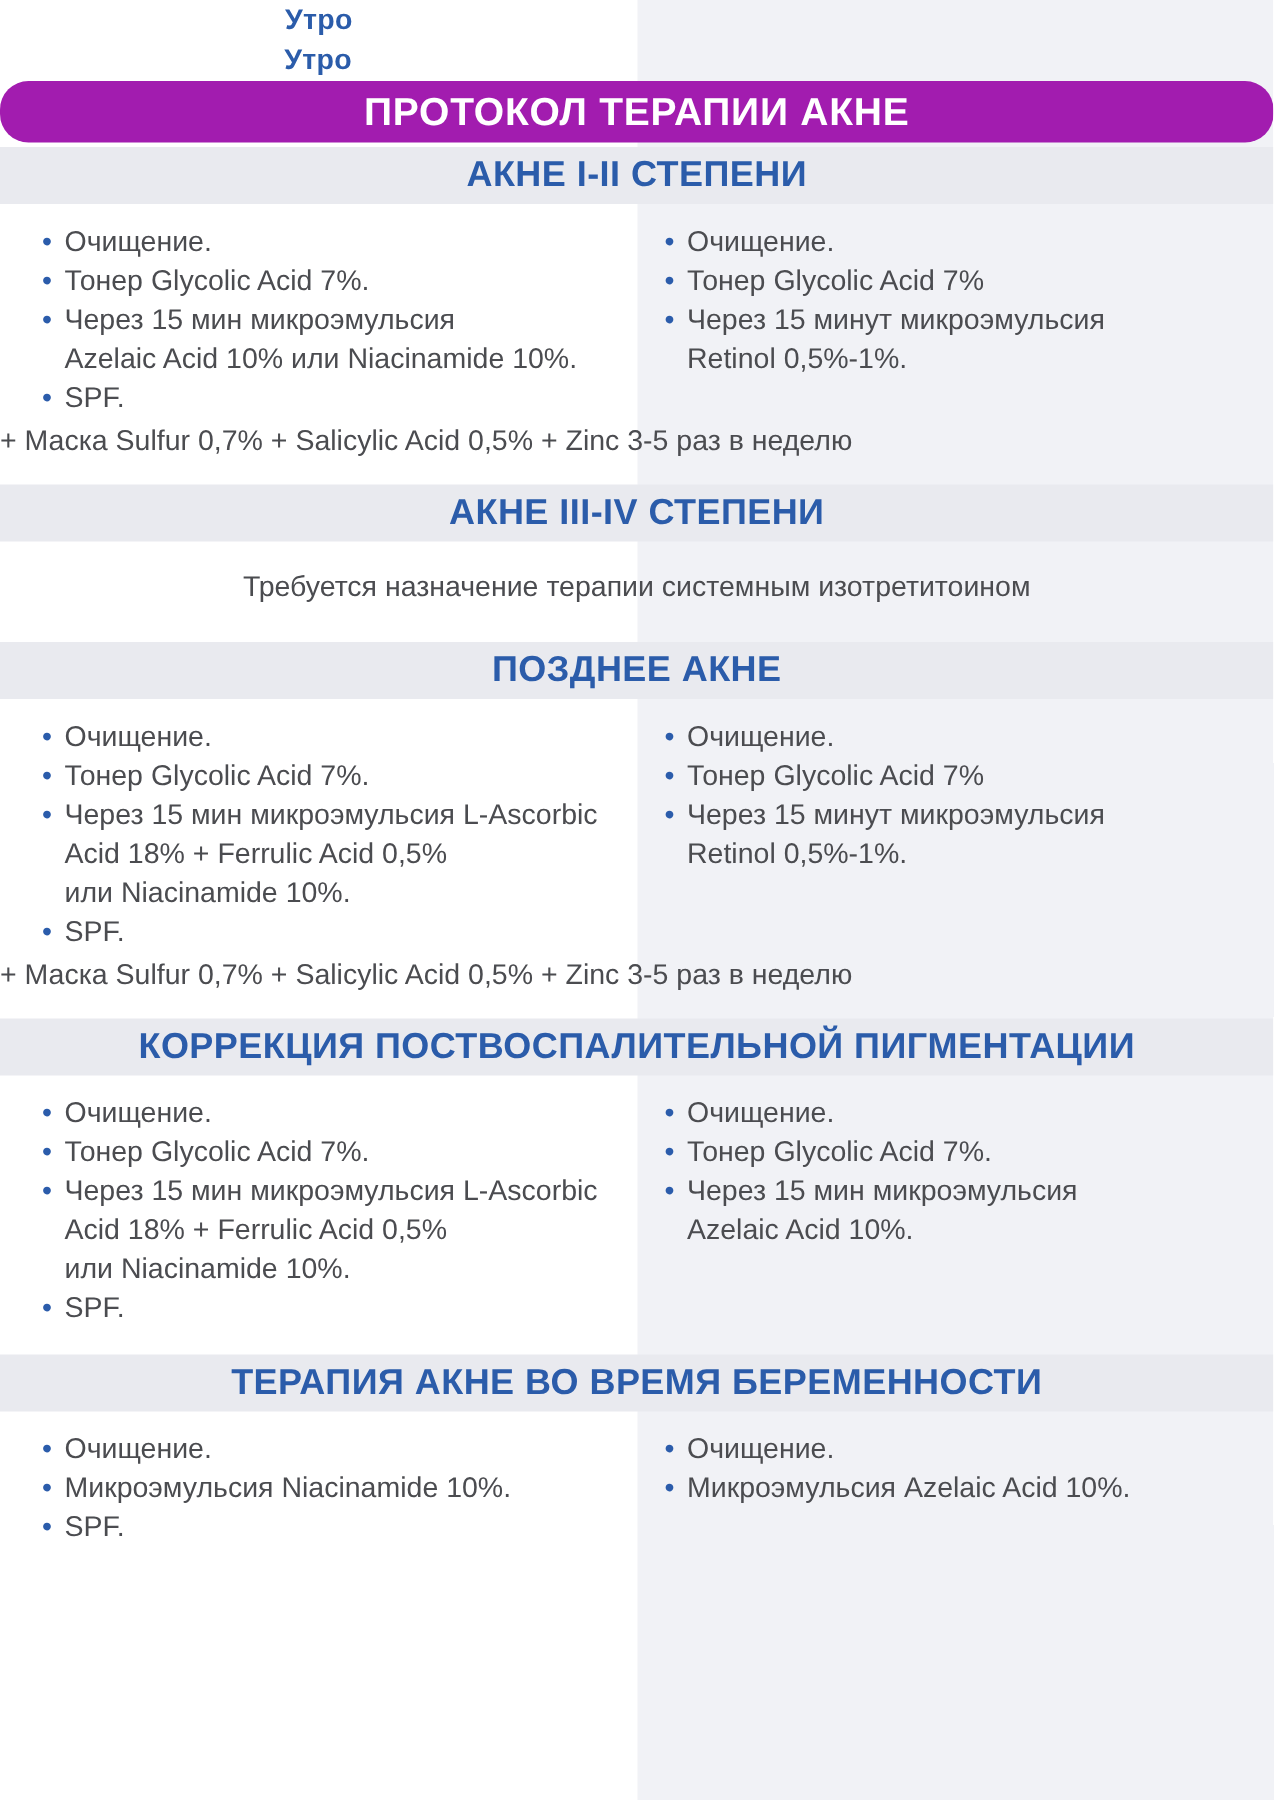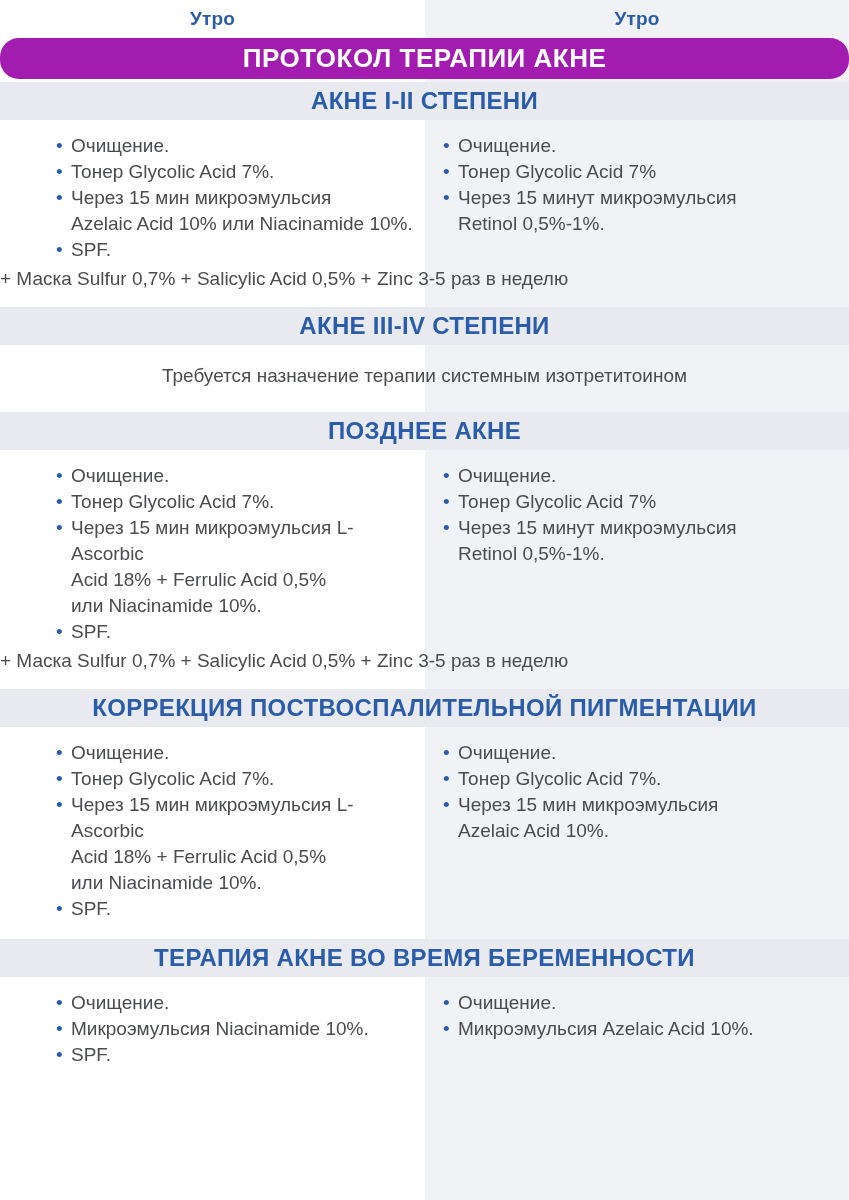--- a/index.html
+++ b/index.html
@@ -17,21 +17,21 @@
   }
   
   .evening-bg {
     position: absolute;
     left: 425px; top: 0;
     width: 424px; height: 1200px;
     background: #f1f2f6;
   }
   .content { position: relative; z-index: 1; }
 
-  .col-headers { display: flex; height: 38px; }
+  .col-headers { display: flex; height: 54px; flex-direction: column; }
   .col-head {
     width: 425px; height: 38px;
     display: flex; align-items: center; justify-content: center;
     color: #2b5caa; font-weight: bold; font-size: 19px;
     letter-spacing: 0.2px;
   }
   .col-head.evening { width: 424px; }
 
   .banner {
     height: 41px;
@@ -47,21 +47,21 @@
     background: #e9eaef;
     color: #2b5caa;
     font-weight: bold; font-size: 24px; letter-spacing: 0.3px;
     display: flex; align-items: center; justify-content: center;
   }
 
   .row { display: flex; }
   ul.bullets {
     list-style: none;
     width: 425px;
-    padding: 13px 10px 0 56px;
+    padding: 13px 10px 0 28px;
   }
   ul.bullets.evening {
     width: 424px;
     padding-left: 18px;
     padding-right: 20px;
   }
   ul.bullets li {
     position: relative;
     padding-left: 15px;
     font-size: 19px;

